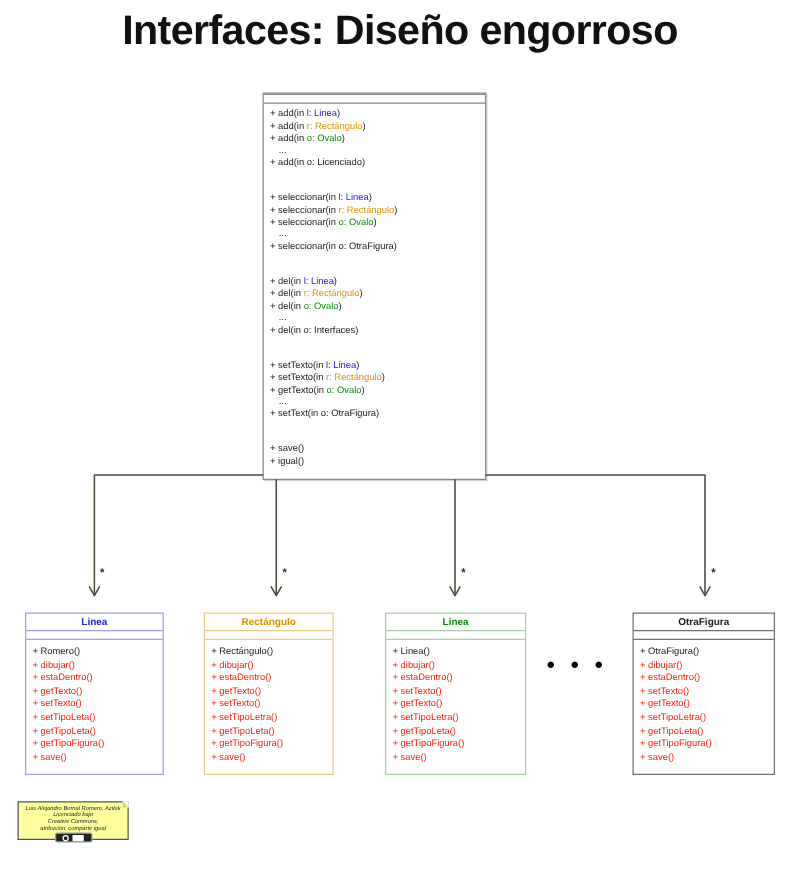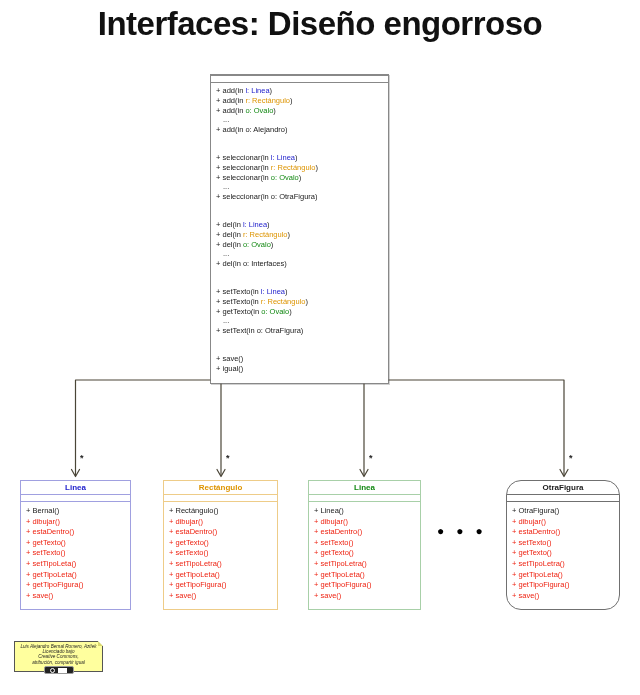--- a/index.html
+++ b/index.html
@@ -16,25 +16,25 @@
                white-space:nowrap; overflow:hidden; }
   .cb-sep    { height:1px; background:#888; }
   .cb-attrs  { height:6px; }
   .cb-methods{ padding:3px 0 0 5px; font-size:7.5px; color:#111; }
 
   .main-box .mgroup { margin-bottom:18px; }
   .main-box .mgroup:last-child { margin-bottom:0; }
   .mline { line-height:9.8px; white-space:nowrap; }
   .mline.indent { padding-left:7px; }
 
-  .sub { top:480px; height:130px; }
+  .sub { top:490px; height:130px; }
   .sub .cb-methods { padding-top:4px; }
   .sub .cb-methods .mline { line-height:10.6px; }
   .sub-linea { left:20px;  width:111px; }
-  .sub-rect  { left:163px; width:115px; }
+  .sub-rect  { left:163px; width:104px; }
   .sub-ovalo { left:308px; width:113px; }
   .sub-otra  { left:506px; width:114px; }
 
   svg.connectors { position:absolute; left:0; top:0; pointer-events:none; }
   .mult { position:absolute; font-size:9px; font-weight:bold; color:#222; }
   .mult-1 { left:80px;  top:453px; }
   .mult-2 { left:226px; top:453px; }
   .mult-3 { left:369px; top:453px; }
   .mult-4 { left:569px; top:453px; }
 
@@ -59,21 +59,21 @@
 <div class="class-box main-box">
   <div class="cb-sep"></div>
   <div class="cb-attrs"></div>
   <div class="cb-sep"></div>
   <div class="cb-methods">
       <div class="mgroup">
         <div class="mline"><span style="color: rgb(26, 26, 26);">+ add(in </span><span style="color: rgb(34, 34, 204);">l: Linea</span><span style="color: rgb(26, 26, 26);">)</span></div>
         <div class="mline"><span style="color: rgb(26, 26, 26);">+ add(in </span><span style="color: rgb(221, 148, 0);">r: Rectángulo</span><span style="color: rgb(26, 26, 26);">)</span></div>
         <div class="mline"><span style="color: rgb(26, 26, 26);">+ add(in </span><span style="color: rgb(17, 136, 17);">o: Ovalo</span><span style="color: rgb(26, 26, 26);">)</span></div>
         <div class="mline indent"><span style="color: rgb(26, 26, 26);">...</span></div>
-        <div class="mline"><span style="color: rgb(26, 26, 26);">+ add(in o: Alejandro)</span></div>
+        <div class="mline"><span style="color: rgb(26, 26, 26);">+ add(in o: Licenciado)</span></div>
       </div>
       <div class="mgroup">
         <div class="mline"><span style="color: rgb(26, 26, 26);">+ seleccionar(in </span><span style="color: rgb(34, 34, 204);">l: Linea</span><span style="color: rgb(26, 26, 26);">)</span></div>
         <div class="mline"><span style="color: rgb(26, 26, 26);">+ seleccionar(in </span><span style="color: rgb(221, 148, 0);">r: Rectángulo</span><span style="color: rgb(26, 26, 26);">)</span></div>
         <div class="mline"><span style="color: rgb(26, 26, 26);">+ seleccionar(in </span><span style="color: rgb(17, 136, 17);">o: Ovalo</span><span style="color: rgb(26, 26, 26);">)</span></div>
         <div class="mline indent"><span style="color: rgb(26, 26, 26);">...</span></div>
         <div class="mline"><span style="color: rgb(26, 26, 26);">+ seleccionar(in o: OtraFigura)</span></div>
       </div>
       <div class="mgroup">
         <div class="mline"><span style="color: rgb(26, 26, 26);">+ del(in </span><span style="color: rgb(34, 34, 204);">l: Linea</span><span style="color: rgb(26, 26, 26);">)</span></div>
@@ -113,21 +113,21 @@
 <span class="mult mult-2">*</span>
 <span class="mult mult-3">*</span>
 <span class="mult mult-4">*</span>
 
 <div class="class-box sub sub-linea" style="border-color: rgb(160, 160, 224);">
   <div class="cb-header" style="color: rgb(34, 34, 204);">Linea</div>
   <div class="cb-sep" style="background: rgb(160, 160, 224);"></div>
   <div class="cb-attrs"></div>
   <div class="cb-sep" style="background: rgb(160, 160, 224);"></div>
   <div class="cb-methods">
-      <div class="mline" style="color: rgb(26, 26, 26);">+ Bernal()</div>
+      <div class="mline" style="color: rgb(26, 26, 26);">+ Romero()</div>
       <div class="mline" style="color: rgb(238, 34, 17);">+ dibujar()</div>
       <div class="mline" style="color: rgb(238, 34, 17);">+ estaDentro()</div>
       <div class="mline" style="color: rgb(238, 34, 17);">+ getTexto()</div>
       <div class="mline" style="color: rgb(238, 34, 17);">+ setTexto()</div>
       <div class="mline" style="color: rgb(238, 34, 17);">+ setTipoLeta()</div>
       <div class="mline" style="color: rgb(238, 34, 17);">+ getTipoLeta()</div>
       <div class="mline" style="color: rgb(238, 34, 17);">+ getTipoFigura()</div>
       <div class="mline" style="color: rgb(238, 34, 17);">+ save()</div>
     </div>
 </div>
@@ -163,21 +163,21 @@
       <div class="mline" style="color: rgb(238, 34, 17);">+ getTexto()</div>
       <div class="mline" style="color: rgb(238, 34, 17);">+ setTipoLetra()</div>
       <div class="mline" style="color: rgb(238, 34, 17);">+ getTipoLeta()</div>
       <div class="mline" style="color: rgb(238, 34, 17);">+ getTipoFigura()</div>
       <div class="mline" style="color: rgb(238, 34, 17);">+ save()</div>
     </div>
 </div>
 
 <div class="dots">●●●</div>
 
-<div class="class-box sub sub-otra" style="border-color: rgb(112, 112, 112); border-radius: 15px;">
+<div class="class-box sub sub-otra" style="border-color: rgb(112, 112, 112);">
   <div class="cb-header" style="color: rgb(26, 26, 26);">OtraFigura</div>
   <div class="cb-sep" style="background: rgb(112, 112, 112);"></div>
   <div class="cb-attrs"></div>
   <div class="cb-sep" style="background: rgb(112, 112, 112);"></div>
   <div class="cb-methods">
       <div class="mline" style="color: rgb(26, 26, 26);">+ OtraFigura()</div>
       <div class="mline" style="color: rgb(238, 34, 17);">+ dibujar()</div>
       <div class="mline" style="color: rgb(238, 34, 17);">+ estaDentro()</div>
       <div class="mline" style="color: rgb(238, 34, 17);">+ setTexto()</div>
       <div class="mline" style="color: rgb(238, 34, 17);">+ getTexto()</div>

